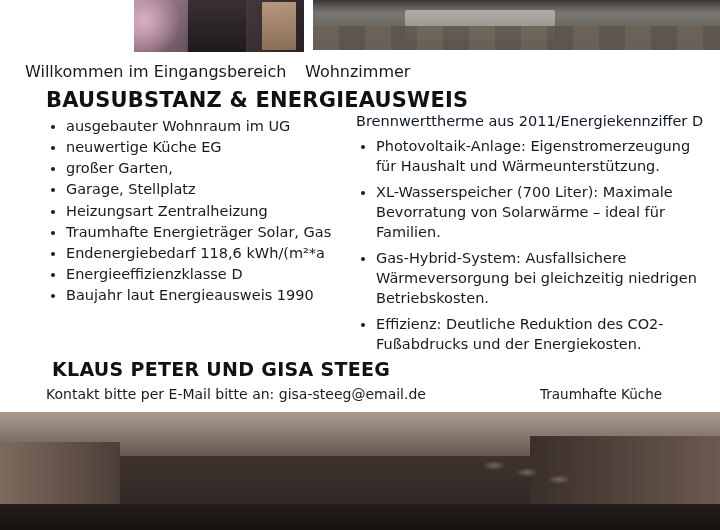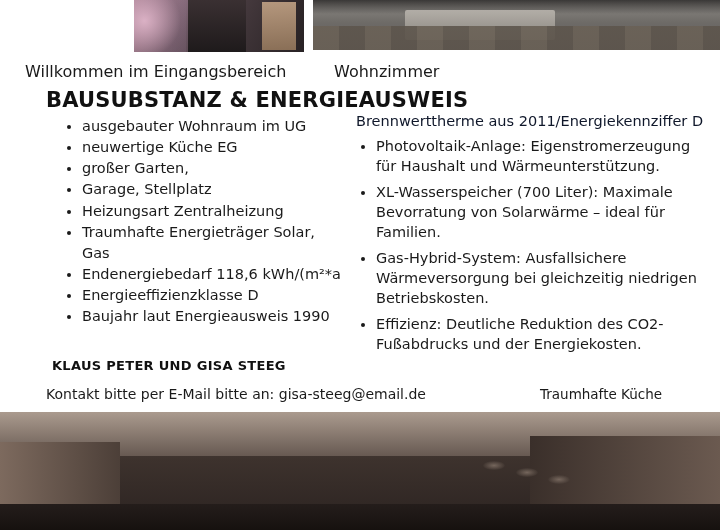--- a/index.html
+++ b/index.html
@@ -98,21 +98,21 @@
   }
 
   
   .caption {
     position: absolute;
     font-size: 16px;
     color: #1a1a1a;
     white-space: nowrap;
   }
   .caption-entry { left: 25px; top: 62px; }
-  .caption-living { left: 334px; top: 62px; text-align: center; }
+  .caption-living { left: 305px; top: 62px; text-align: center; }
 
   
   .headline {
     position: absolute;
     left: 46px;
     top: 88px;
     font-size: 21px;
     font-weight: bold;
     letter-spacing: 0.2px;
     color: #111111;
@@ -133,21 +133,20 @@
   }
   .col-left ul {
     margin: 0;
     padding-left: 20px;
     list-style: disc;
   }
   .col-left li {
     font-size: 14.5px;
     line-height: 1.46;
     color: #1a1a1a;
-    margin-left: 16px;
   }
 
   
   .col-right {
     position: absolute;
     left: 356px;
     top: 112px;
     width: 348px;
   }
   .col-right .sub-title {
@@ -173,21 +172,21 @@
     line-height: 1.38;
     margin-bottom: 6px;
     color: #1a1a1a;
   }
 
   
   .owner {
     position: absolute;
     left: 52px;
     top: 358px;
-    font-size: 13px;
+    font-size: 19px;
     font-weight: bold;
     letter-spacing: 0.3px;
     color: #111111;
     white-space: nowrap;
   }
   .contact {
     position: absolute;
     left: 46px;
     top: 386px;
     font-size: 14px;

